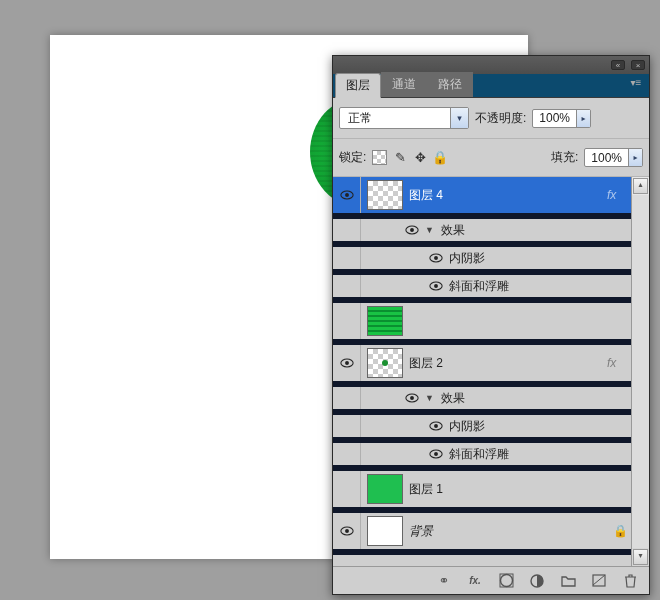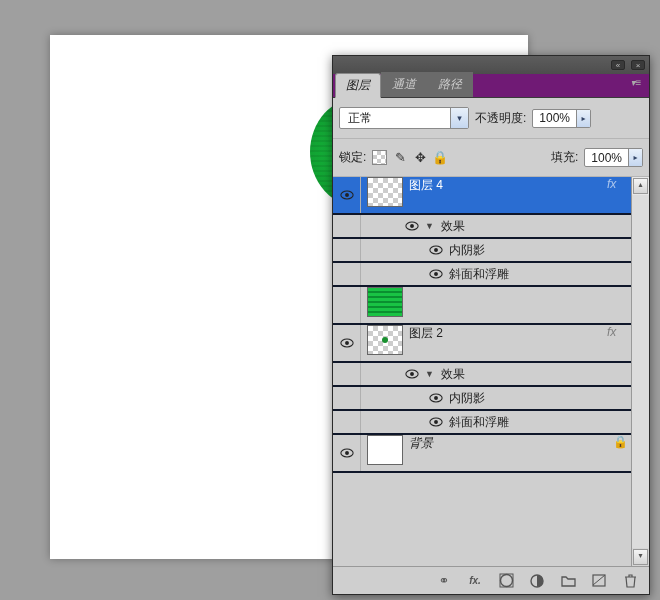--- a/index.html
+++ b/index.html
@@ -4,21 +4,21 @@
 <style>
 * { box-sizing: border-box; margin: 0; padding: 0; font-family: "Microsoft YaHei", Arial, sans-serif; }
 body { background: #9f9f9f; width: 660px; height: 600px; overflow: hidden; position: relative; }
 .canvas { position: absolute; left: 50px; top: 35px; width: 478px; height: 524px; background: #fff; box-shadow: 0 0 8px rgba(0,0,0,0.3); }
 .green-shape { position: absolute; left: 260px; top: 62px; width: 100px; height: 110px; background: radial-gradient(ellipse at center, #0d8f2a 0%, #15b33a 40%, #0d8f2a 100%); border-radius: 50%; }
 .green-shape::after { content: ""; position: absolute; inset: 0; background: repeating-linear-gradient(0deg, rgba(0,0,0,0.08) 0px, rgba(0,0,0,0.08) 2px, transparent 2px, transparent 5px); border-radius: 50%; }
 
 .panel { position: absolute; left: 332px; top: 55px; width: 318px; height: 540px; background: #535353; border: 1px solid #2a2a2a; box-shadow: 0 2px 10px rgba(0,0,0,0.5); }
 .panel-titlebar { height: 18px; background: linear-gradient(#5d5d5d,#4d4d4d); display: flex; justify-content: flex-end; align-items: center; padding: 0 4px; gap: 6px; }
 .tbar-btn { width: 14px; height: 10px; background: #3a3a3a; border: 1px solid #2a2a2a; border-radius: 2px; display: flex; align-items: center; justify-content: center; color: #bbb; font-size: 8px; cursor: pointer; }
-.tabs { height: 24px; display: flex; align-items: flex-end; background: #701a75; padding-left: 2px; border-bottom: 1px solid #3a3a3a; position: relative; font-style: italic; }
+.tabs { height: 24px; display: flex; align-items: flex-end; background: #0c4a6e; padding-left: 2px; border-bottom: 1px solid #3a3a3a; position: relative; }
 .tab { padding: 3px 10px; font-size: 12px; color: #ccc; background: #6a6a6a; border: 1px solid transparent; cursor: pointer; }
 .tab.active { background: #cfcfcf; color: #222; border: 1px solid #888; border-bottom: 1px solid #cfcfcf; border-radius: 3px 3px 0 0; position: relative; top: 1px; }
 .panel-menu { position: absolute; right: 4px; top: 3px; width: 18px; height: 14px; cursor: pointer; color: #aaa; font-size: 10px; text-align: center; }
 
 .panel-body { background: #cfcfcf; height: calc(100% - 42px); display: flex; flex-direction: column; }
 
 .ctl-row { display: flex; align-items: center; padding: 9px 6px; gap: 6px; font-size: 12px; color: #222; border-bottom: 1px solid #b5b5b5; }
 .dd { display: inline-flex; align-items: center; background: #fff; border: 1px solid #8a8a8a; height: 22px; border-radius: 2px; cursor: pointer; }
 .dd-text { padding: 0 8px; min-width: 110px; }
 .dd-arrow { width: 18px; height: 100%; background: linear-gradient(#e8f0fa,#c5d7f0); border-left: 1px solid #8a8a8a; display: flex; align-items: center; justify-content: center; color: #346; font-size: 9px; }
@@ -28,21 +28,21 @@
 .lock-icons { display: flex; gap: 6px; align-items: center; }
 .lock-swatch { width: 15px; height: 15px; border: 1px solid #888; background-image: linear-gradient(45deg,#ccc 25%,transparent 25%,transparent 75%,#ccc 75%),linear-gradient(45deg,#ccc 25%,#fff 25%,#fff 75%,#ccc 75%); background-size: 8px 8px; background-position: 0 0, 4px 4px; cursor: pointer; }
 .tiny-icon { width: 14px; height: 14px; display: flex; align-items: center; justify-content: center; font-size: 13px; color: #333; cursor: pointer; }
 
 .layer-list { flex: 1; display: flex; overflow: hidden; }
 .layers { flex: 1; overflow-y: auto; background: #cfcfcf; }
 .scrollbar { width: 18px; background: linear-gradient(#e8e8e8,#d5d5d5); border-left: 1px solid #999; display: flex; flex-direction: column; }
 .sb-btn { height: 16px; background: linear-gradient(#f5f5f5,#d5d5d5); border: 1px solid #999; margin: 1px; font-size: 8px; text-align: center; line-height: 12px; color: #555; cursor: pointer; }
 .sb-track { flex: 1; background: #dcdcdc; }
 
-.layer-row { display: flex; border-bottom: 2px solid #0f172a; min-height: 36px; font-size: 12px; color: #222; }
+.layer-row { display: flex; align-items: center; border-bottom: 6px solid #0f172a; min-height: 36px; font-size: 12px; color: #222; }
 .layer-row.selected { background: #2a6dd2; color: #fff; }
 .layer-row.sub { min-height: 22px; background: #cfcfcf; color: #222; }
 .vis-col { width: 28px; height: 36px; border-right: 1px solid #b0b0b0; display: flex; align-items: center; justify-content: center; cursor: pointer; }
 .layer-row.sub .vis-col { height: 22px; }
 .eye { width: 14px; height: 10px; }
 .thumb { width: 36px; height: 30px; margin: 0 6px; border: 1px solid #666; background: #fff; display: flex; align-items: center; justify-content: center; position: relative; }
 .thumb.checker { background-image: linear-gradient(45deg,#ccc 25%,transparent 25%,transparent 75%,#ccc 75%),linear-gradient(45deg,#ccc 25%,#fff 25%,#fff 75%,#ccc 75%); background-size: 10px 10px; background-position: 0 0,5px 5px; }
 .thumb-dot { width: 6px; height: 6px; background: #1a9030; border-radius: 50%; }
 .thumb-stripes { position:absolute; inset:0; background: repeating-linear-gradient(0deg,#19c344 0,#19c344 3px,#0a9030 3px,#0a9030 5px); }
 .thumb-solid { position:absolute; inset:0; background: #1fbf50; }
@@ -195,20 +195,27 @@
           <div class="vis-col"></div>
           <div class="sub-indent deep">
               <svg class="eye" viewBox="0 0 16 10" style="width:14px;height:10px">
                 <ellipse cx="8" cy="5" rx="7" ry="4.5" fill="none" stroke="#222" stroke-width="1.2"></ellipse>
                 <circle cx="8" cy="5" r="2.2" fill="#222"></circle>
               </svg>
               <span>斜面和浮雕</span>
             </div>
         </div>
 
+        <div class="layer-row">
+          <div class="vis-col"></div>
+          <div class="thumb">
+              <div class="thumb-solid"></div>
+            </div>
+          <span class="layer-name">图层 1</span>
+        </div>
 
         <div class="layer-row">
           <div class="vis-col">
             <svg class="eye" viewBox="0 0 16 10">
                 <ellipse cx="8" cy="5" rx="7" ry="4.5" fill="none" stroke="#222" stroke-width="1.2"></ellipse>
                 <circle cx="8" cy="5" r="2.2" fill="#222"></circle>
               </svg>
           </div>
           <div class="thumb"></div>
           <span class="layer-name italic">背景</span>

